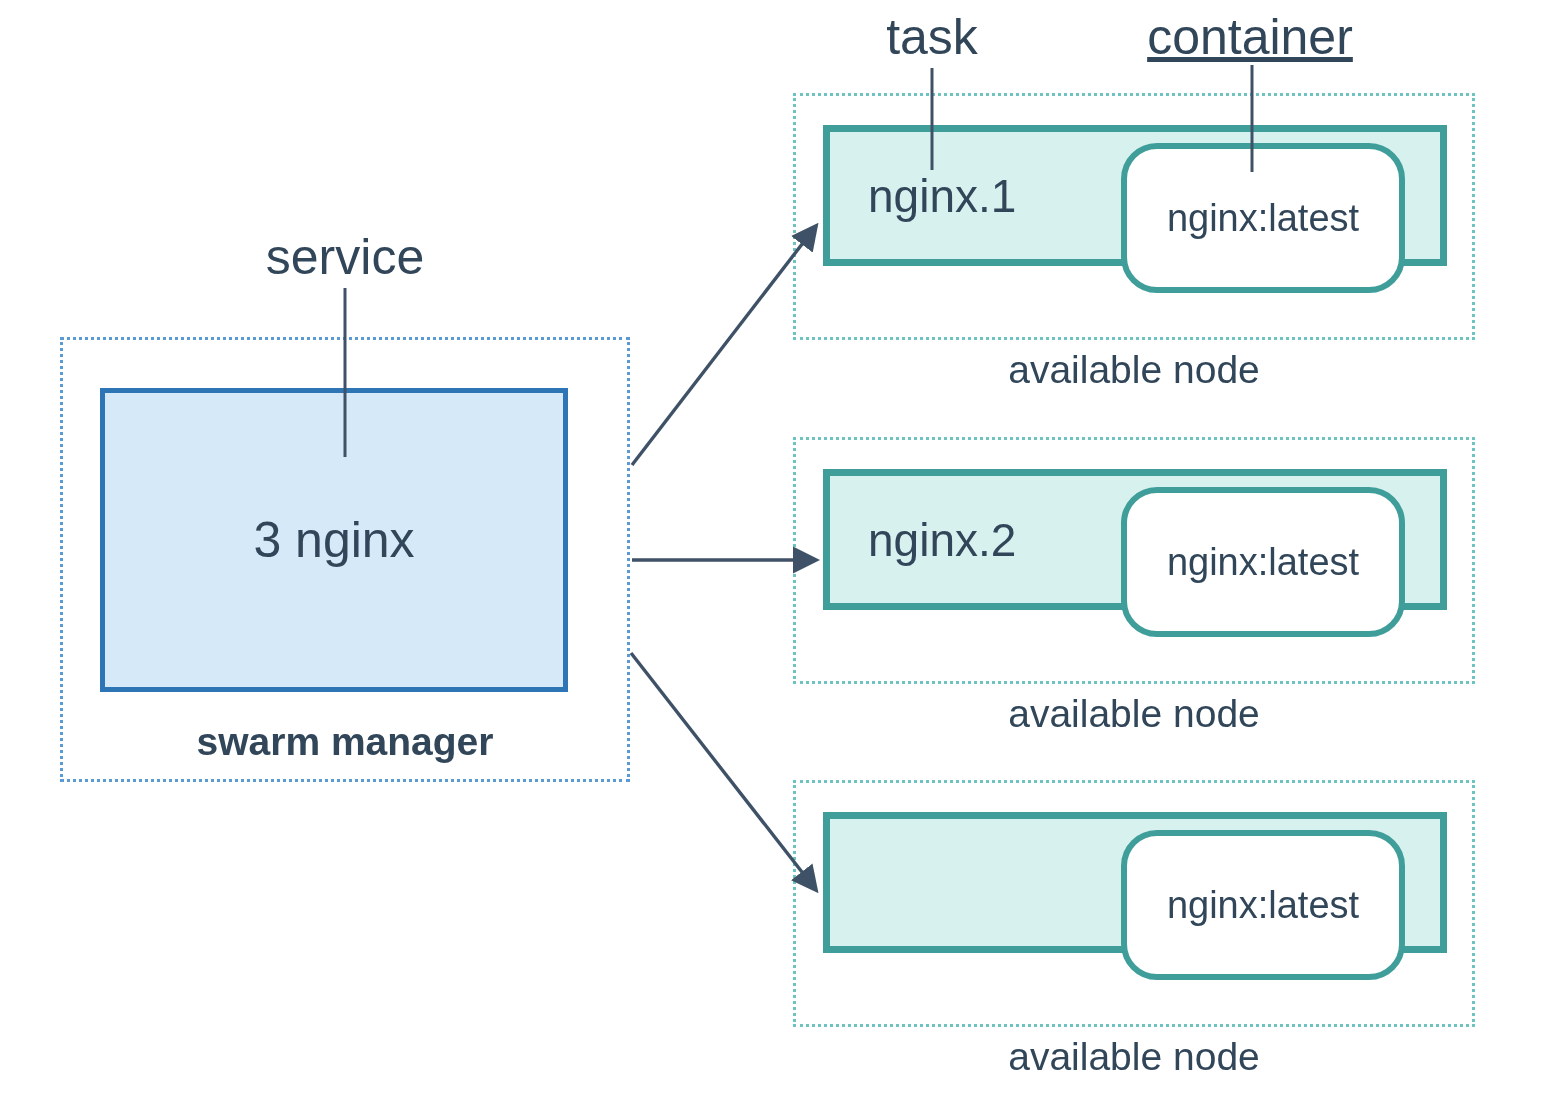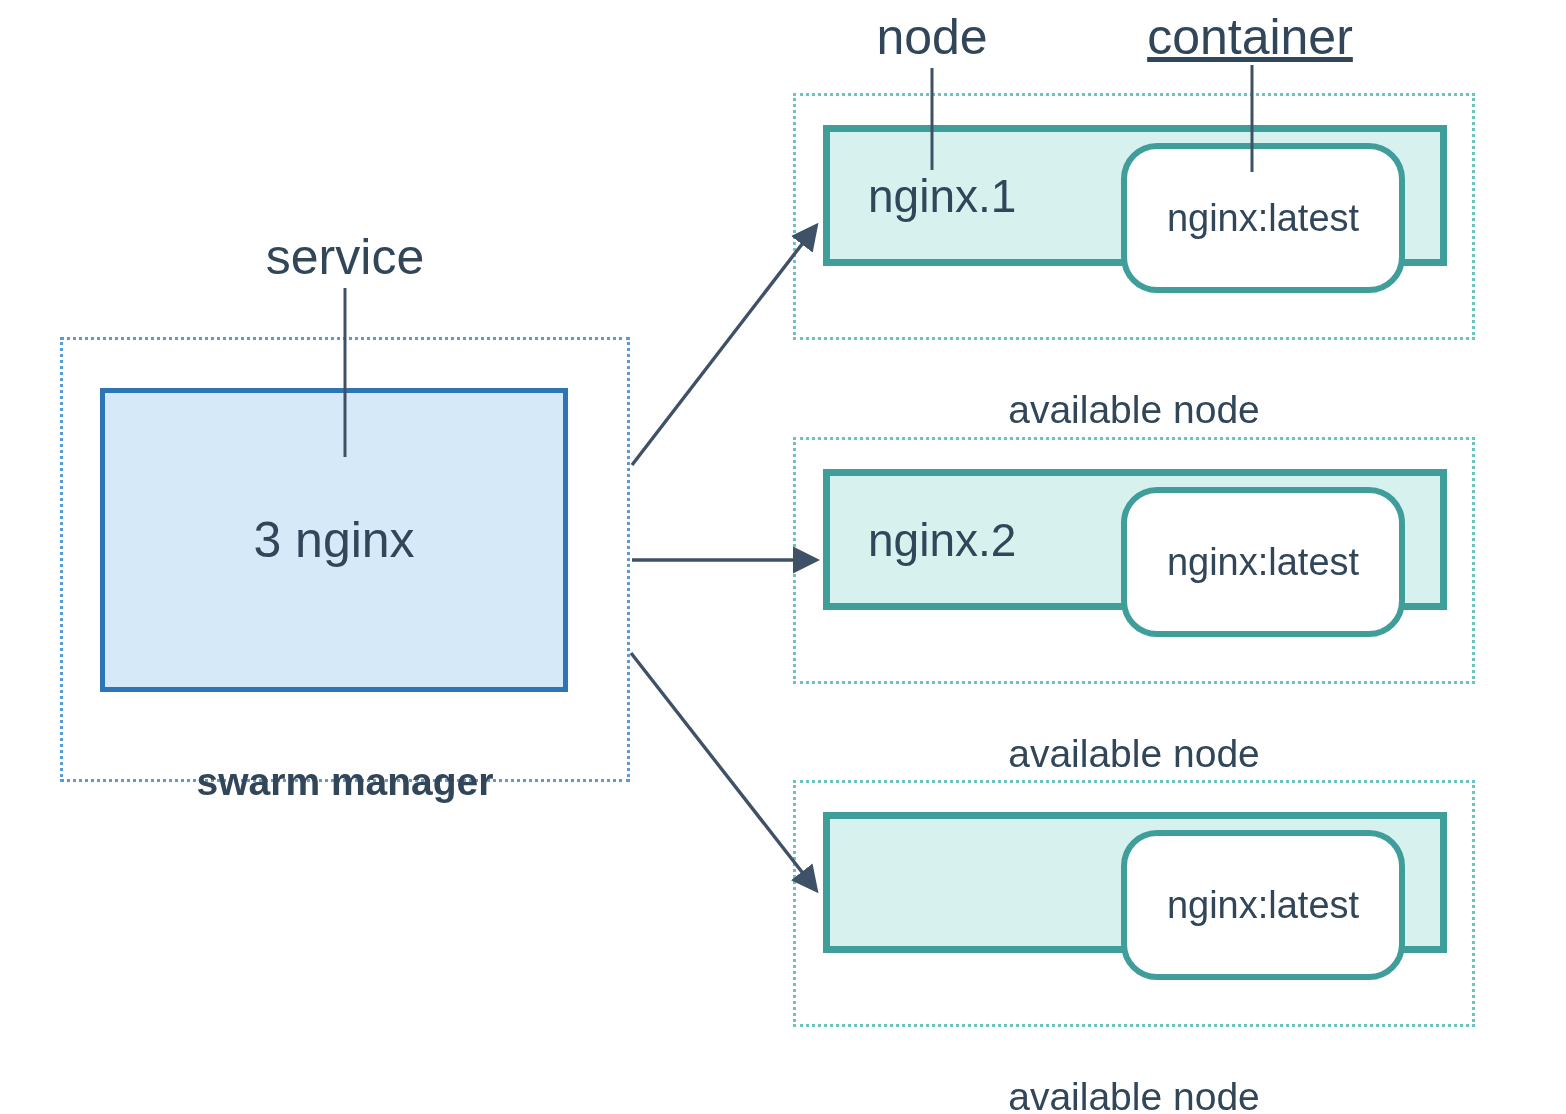--- a/index.html
+++ b/index.html
@@ -63,21 +63,20 @@
     color: var(--text, #32465a);
   }
   .service-box .line { display: block; }
 
   .caption {
     position: absolute;
     font-size: 39px;
     line-height: 44px;
     text-align: center;
     color: var(--text, #32465a);
-    margin-top: 40px;
   }
   .swarm-caption { left: 82px; top: 380px; width: 400px; font-weight: bold; }  
 
   
   .node {
     position: absolute;
     left: 793px;
     width: 682px; height: 247px;
     border: 3px dotted var(--teal-dash, #6cc3bf);
     z-index: 2;
@@ -136,21 +135,21 @@
     </defs>
     <line class="pointer" x1="345" y1="288" x2="345" y2="457"></line>
     <line class="pointer" x1="932" y1="68" x2="932" y2="170"></line>
     <line class="pointer" x1="1252" y1="65" x2="1252" y2="172"></line>
     <line class="arrow" x1="632" y1="465" x2="816" y2="226" marker-end="url(#ah)"></line>
     <line class="arrow" x1="632" y1="560" x2="816" y2="560" marker-end="url(#ah)"></line>
     <line class="arrow" x1="631" y1="653" x2="816" y2="890" marker-end="url(#ah)"></line>
   </svg>
 
   <div class="callout service-label">service</div>
-  <div class="callout task-label">node</div>
+  <div class="callout task-label">task</div>
   <div class="callout container-label">container</div>
 
   <div class="swarm-box">
     <div class="service-box">
       <span class="line">3 nginx</span>
     </div>
     <div class="caption swarm-caption">swarm manager</div>
   </div>
 
   <div class="node node-1">

